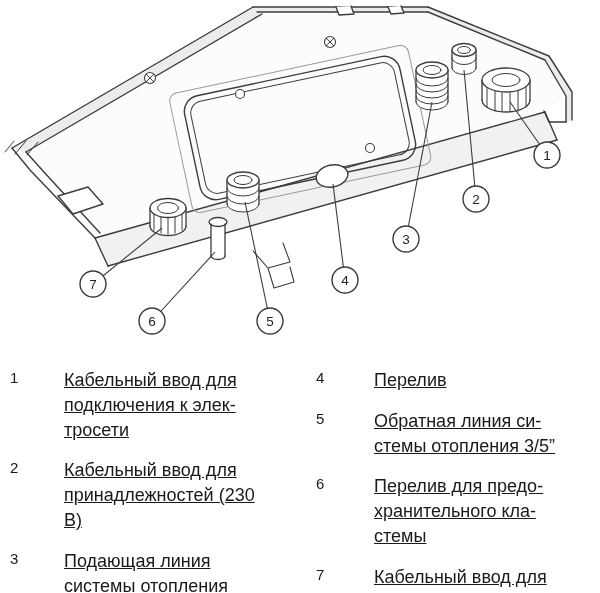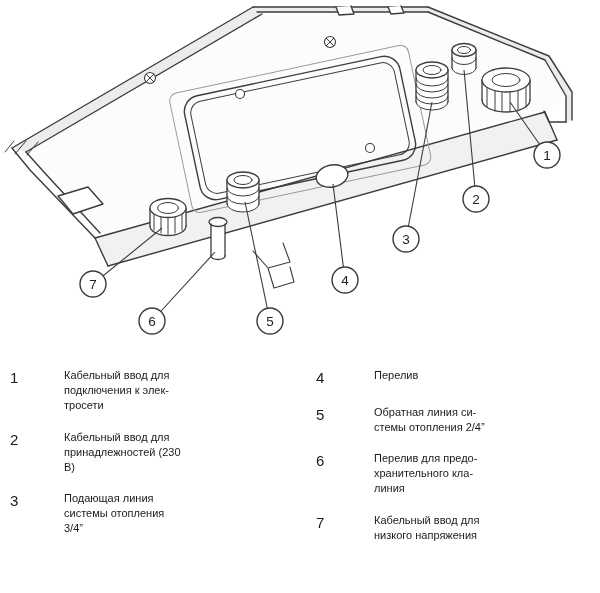--- a/index.html
+++ b/index.html
@@ -19,23 +19,24 @@
   .legend-col{display:flex;flex-direction:column;gap:16px;}
   .legend-col.left{width:306px;flex:0 0 306px;}
   .legend-col.right{flex:1;}
   .legend-row{display:flex;align-items:flex-start;}
   .legend-num{
     flex:0 0 54px;width:54px;
     font-size:15px;line-height:1.38;
   }
   .legend-col.right .legend-num{flex-basis:58px;width:58px;}
   .legend-text{
-    font-size:11px;line-height:1.38;
+    font-size:18px;line-height:1.38;
     white-space:pre-line;
     padding-right:6px;
+    text-decoration:underline;
   }
   .callout-num{
     font-size:13.5px;
     fill:#222222;
   }
 </style>
 </head>
 <body>
 
 <div class="figure-wrap">
@@ -215,27 +216,27 @@
     </div>
   </div>
   <div class="legend-col right">
     <div class="legend-row">
       <span class="legend-num">4</span>
       <span class="legend-text">Перелив</span>
     </div>
     <div class="legend-row">
       <span class="legend-num">5</span>
       <span class="legend-text">Обратная линия си-
-стемы отопления 2/4”</span>
+стемы отопления 3/5”</span>
     </div>
     <div class="legend-row">
       <span class="legend-num">6</span>
       <span class="legend-text">Перелив для предо-
 хранительного кла-
-линия</span>
+стемы</span>
     </div>
     <div class="legend-row">
       <span class="legend-num">7</span>
       <span class="legend-text">Кабельный ввод для
 низкого напряжения</span>
     </div>
   </div>
 </div>
 
 </body></html>

